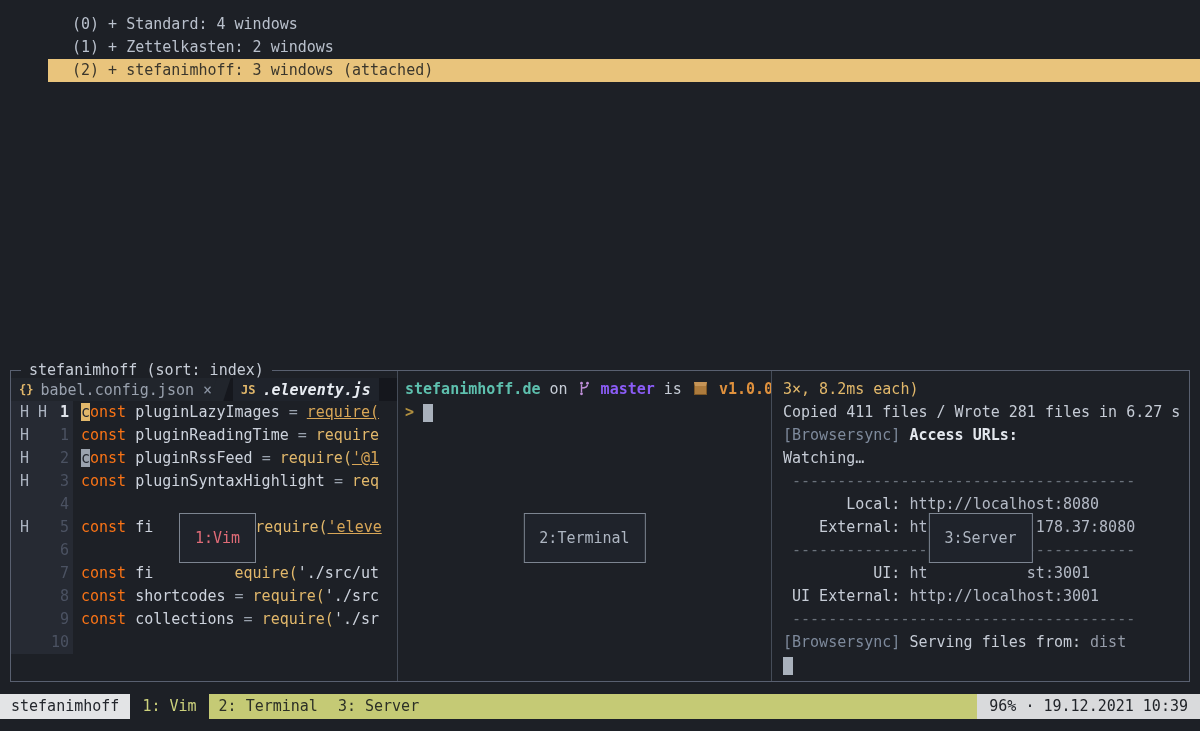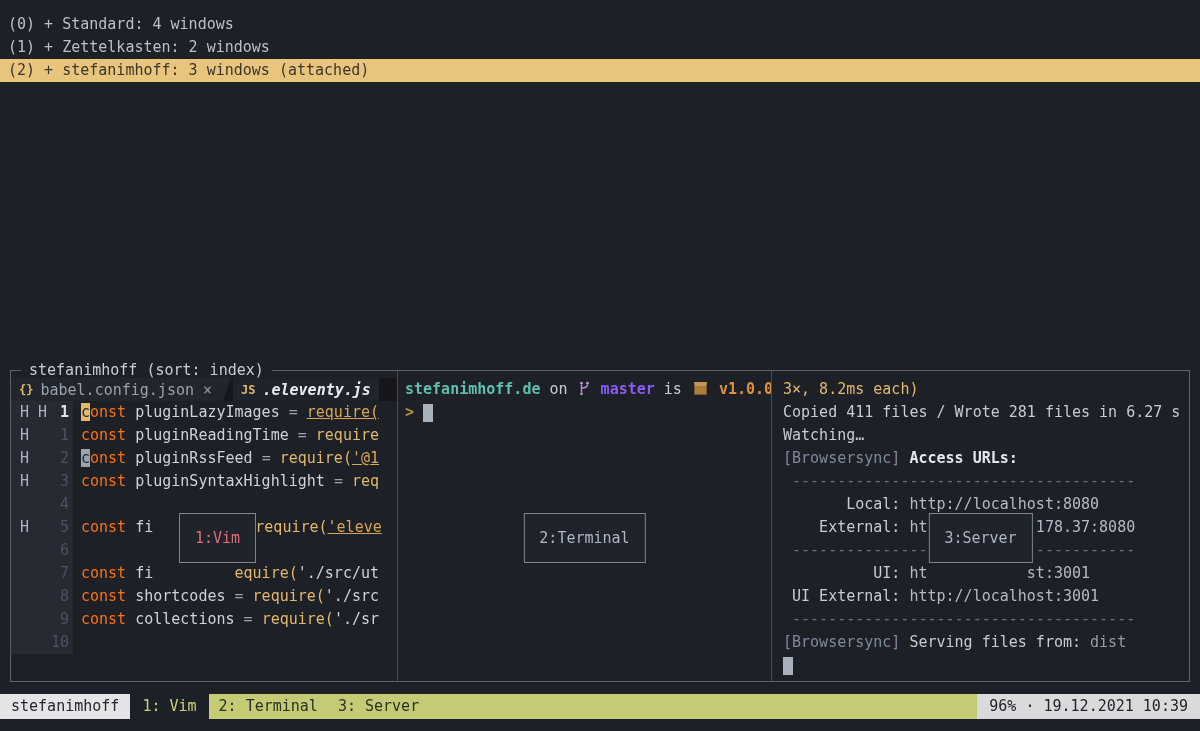--- a/index.html
+++ b/index.html
@@ -5,21 +5,21 @@
   * { margin:0; padding:0; box-sizing:border-box; }
   html,body { background:#15171b; }
   .screen {
     position:relative; width:1200px; height:731px; overflow:hidden;
     background:#1d2026; color:#b9c0cc;
     font-family:"DejaVu Sans Mono","Liberation Mono",monospace;
     font-size:15px;
   }
   
   .session-list { position:absolute; top:13px; left:0; right:0; }
-  .session-row { height:23px; line-height:23px; padding-left:8px; white-space:pre; cursor:default; }
+  .session-row { height:23px; line-height:23px; padding-left:24px; white-space:pre; cursor:default;margin-left:48px; }
   .session-row.selected { background:#e9c47c; color:#3a362c; }
   
   .preview {
     position:absolute; left:10px; right:10px; top:370px; bottom:49px;
     border:1px solid #596070;
   }
   .preview-title {
     position:absolute; top:-12px; left:10px; height:23px; line-height:23px;
     background:#1d2026; padding:0 8px; color:#c7cdd7; white-space:pre;
   }
@@ -145,22 +145,22 @@
           <span>2:Terminal</span>
         </div>
       </div>
 
       <div class="pane-divider"></div>
 
       <div class="pane pane-server">
         <div id="server-lines">
             <div class="t-line"><span class="c-fn">3×, 8.2ms each)</span></div>
             <div class="t-line"><span class="c-fg">Copied 411 files / Wrote 281 files in 6.27 s</span></div>
+            <div class="t-line"><span class="c-bs">[Browsersync] </span><span class="c-bold">Access URLs:</span></div>
             <div class="t-line"><span class="c-fg">Watching…</span></div>
-            <div class="t-line"><span class="c-bs">[Browsersync] </span><span class="c-bold">Access URLs:</span></div>
             <div class="t-line"><span class="c-dash"> --------------------------------------</span></div>
             <div class="t-line"><span class="c-fg">       Local: </span><span class="c-url">http://localhost:8080</span></div>
             <div class="t-line"><span class="c-fg">    External: </span><span class="c-url">ht</span><span class="c-gap" style="width: 11ch;"></span><span class="c-url">.178.37:8080</span></div>
             <div class="t-line"><span class="c-dash"> ---------------</span><span class="c-gap" style="width: 11ch;"></span><span class="c-dash">------------</span></div>
             <div class="t-line"><span class="c-fg">          UI: </span><span class="c-url">ht</span><span class="c-gap" style="width: 11ch;"></span><span class="c-url">st:3001</span></div>
             <div class="t-line"><span class="c-fg"> UI External: </span><span class="c-url">http://localhost:3001</span></div>
             <div class="t-line"><span class="c-dash"> --------------------------------------</span></div>
             <div class="t-line"><span class="c-bs">[Browsersync] </span><span class="c-fg">Serving files from: </span><span class="c-dim">dist</span></div>
             <div class="t-line"><span class="c-blkcur"></span></div>
           </div>

